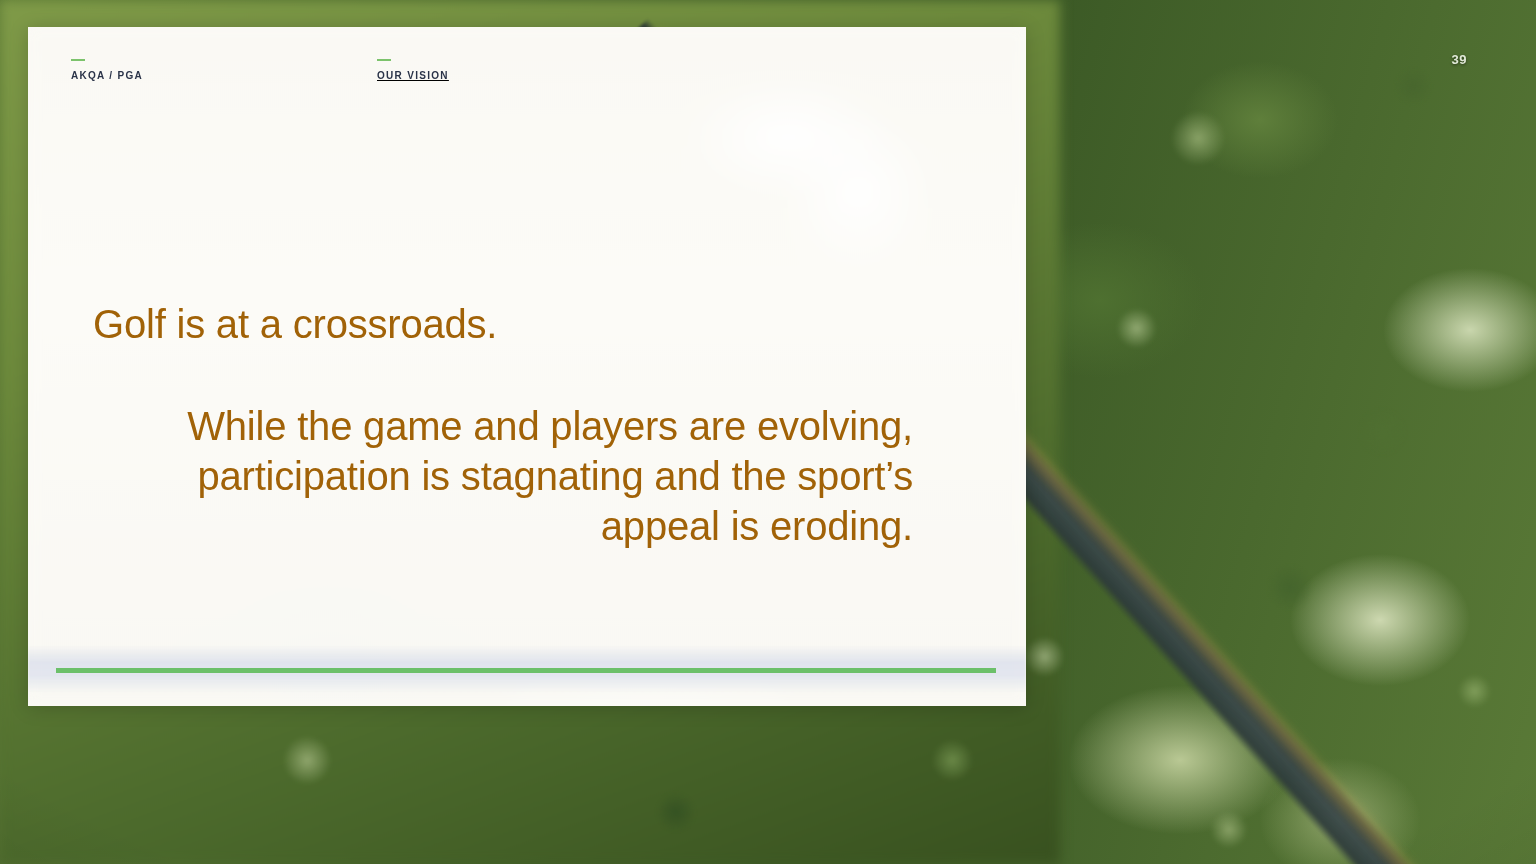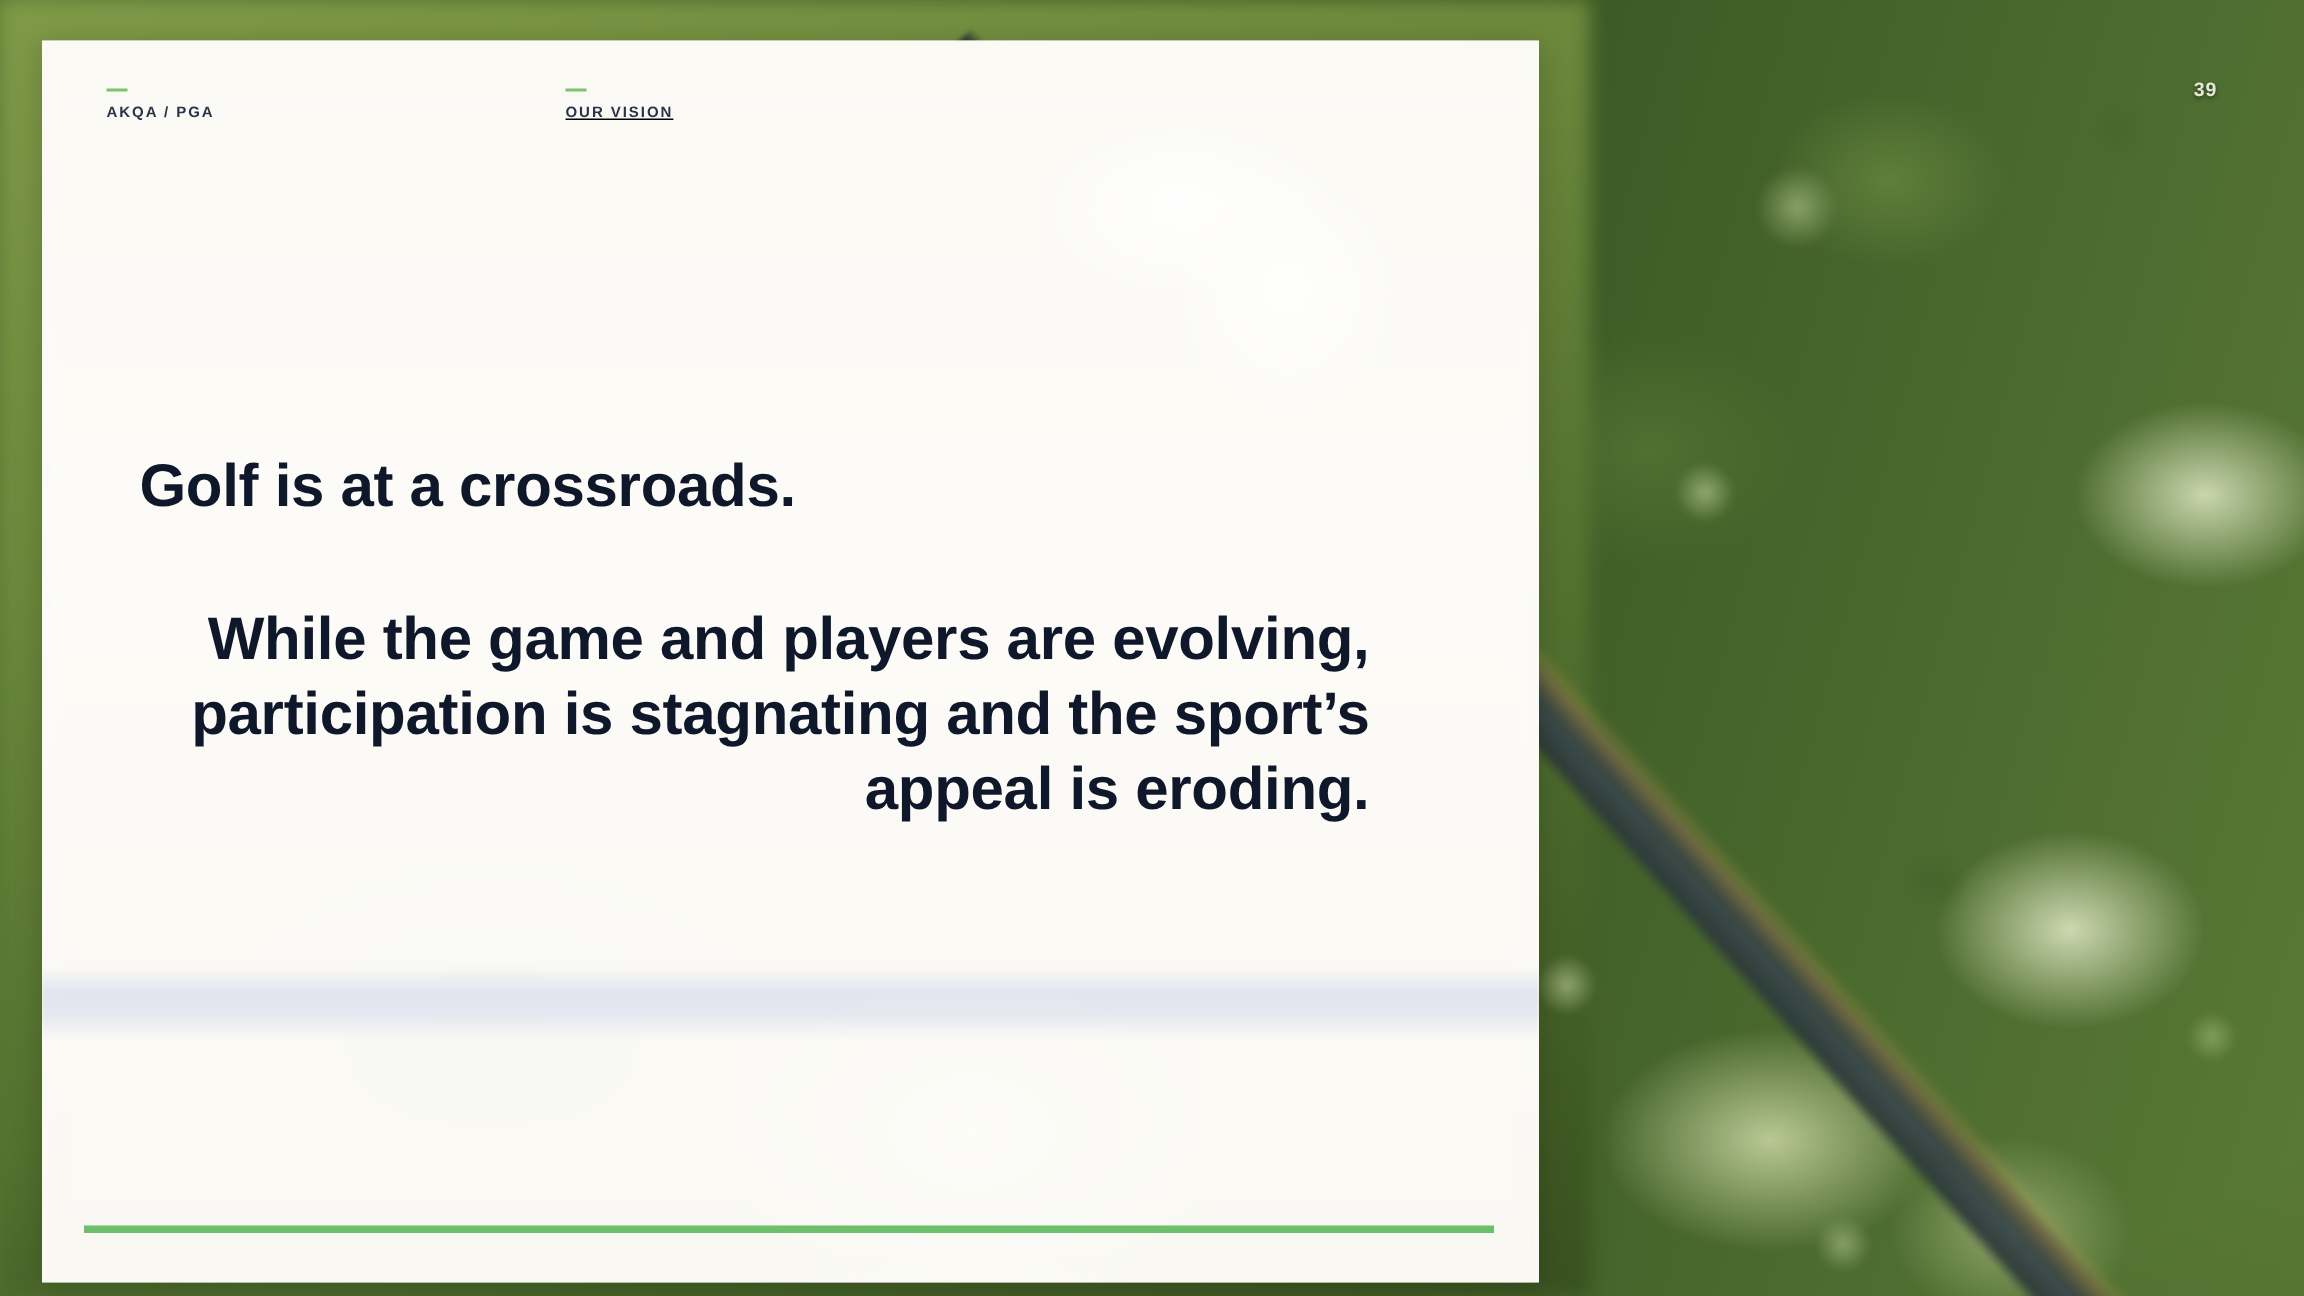--- a/index.html
+++ b/index.html
@@ -104,21 +104,21 @@
     inset: 0;
     background: radial-gradient(ellipse 120% 120% at 50% 45%, rgba(0,0,0,0) 55%, rgba(0,0,0,.30) 100%);
   }
 
   
   .card {
     position: absolute;
     left: 28px;
     top: 27px;
     width: 998px;
-    height: 828px;
+    height: 679px;
     background: #fbfaf6;
     box-shadow: 0 2px 18px rgba(0,0,0,.18);
     overflow: hidden;
   }
   .card-texture {
     position: absolute;
     inset: 0;
     background:
       radial-gradient(ellipse 150px 90px at 760px 110px, rgba(255,255,255,.95), rgba(255,255,255,0) 70%),
       radial-gradient(ellipse 110px 120px at 830px 165px, rgba(255,255,255,.9), rgba(255,255,255,0) 70%),
@@ -162,43 +162,43 @@
   }
   .eyebrow-left  { left: 43px; }
   .eyebrow-right { left: 349px; text-decoration: underline; }
 
   
   .body-copy {
     position: absolute;
     left: 65px;
     top: 272px;
     width: 820px;
-    color: #0f172a;
+    color: #a16207;
     font-size: 40px;
     line-height: 1.25;
-    font-weight: 700;
+    font-weight: 400;
     letter-spacing: -0.2px;
   }
   .body-copy p { margin: 0; }
   .body-copy p + p { margin-top: 52px; text-align: right; }
 
   
   .rule {
     position: absolute;
     left: 28px;
     bottom: 33px;
     width: 940px;
     height: 5px;
     background: #6cc06a;
   }
 
   
   .page-number {
     position: absolute;
-    right: 58px;
+    right: 69px;
     top: 52px;
     font-size: 13px;
     font-weight: bold;
     letter-spacing: .5px;
     color: #eef3e6;
     text-shadow: 0 1px 3px rgba(0,0,0,.55);
     opacity: .92;
   }
 </style>
 </head>

